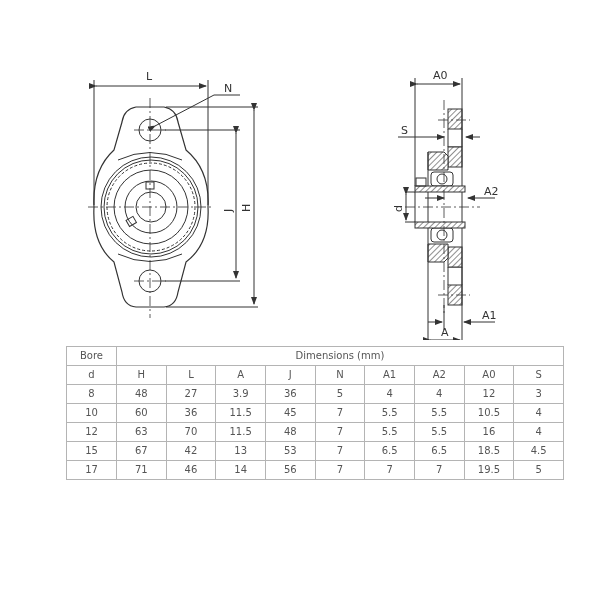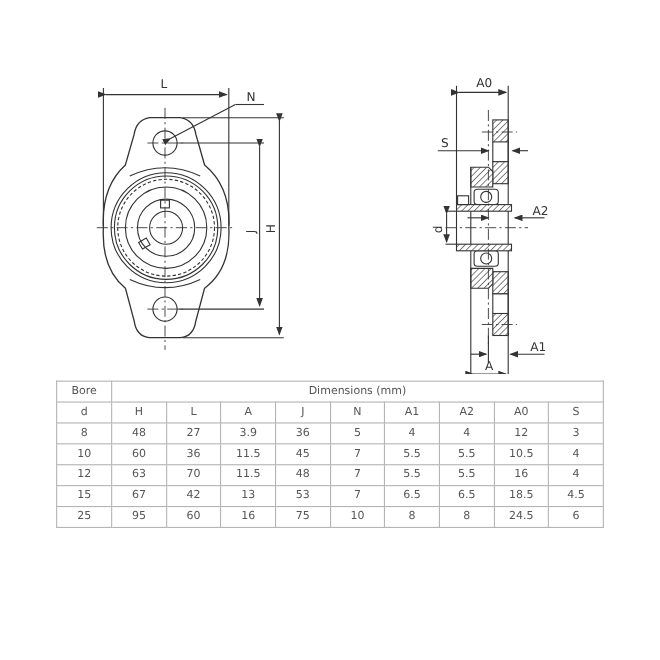--- a/index.html
+++ b/index.html
@@ -1,18 +1,18 @@
 <!DOCTYPE html>
 <html><head>
 <meta charset="utf-8">
 <style>
   html, body { margin:0; padding:0; background:#ffffff; }
   body { width:600px; height:600px; position:relative; overflow:hidden; font-family:"DejaVu Sans", sans-serif; }
   #drawing { position:absolute; left:0; top:0; width:600px; height:340px; }
-  #spec-table { position:absolute; left:51px; top:346px; width:498px; border-collapse:collapse; table-layout:fixed; }
+  #spec-table { position:absolute; left:66px; top:346px; width:498px; border-collapse:collapse; table-layout:fixed; }
   #spec-table td { border:1px solid #b4b4b4; height:18px; padding:0; text-align:center; font-size:10px; color:#555; line-height:18px; }
   #spec-table td.hdr { color:#555; }
   .lbl { font-family:"DejaVu Sans", sans-serif; font-size:11px; fill:#333; }
 </style>
 </head>
 <body>
 
 <svg id="drawing" viewBox="0 0 600 340" xmlns="http://www.w3.org/2000/svg">
   <defs>
     <pattern id="hatch" patternUnits="userSpaceOnUse" width="4" height="4" patternTransform="rotate(45)">
@@ -206,25 +206,25 @@
         <td>42</td>
         <td>13</td>
         <td>53</td>
         <td>7</td>
         <td>6.5</td>
         <td>6.5</td>
         <td>18.5</td>
         <td>4.5</td>
       </tr>
       <tr>
-        <td>25</td>
-        <td>95</td>
-        <td>60</td>
-        <td>16</td>
-        <td>75</td>
-        <td>10</td>
-        <td>8</td>
-        <td>8</td>
-        <td>24.5</td>
-        <td>6</td>
+        <td>17</td>
+        <td>71</td>
+        <td>46</td>
+        <td>14</td>
+        <td>56</td>
+        <td>7</td>
+        <td>7</td>
+        <td>7</td>
+        <td>19.5</td>
+        <td>5</td>
       </tr>
     </tbody>
 </table>
 
 </body></html>

